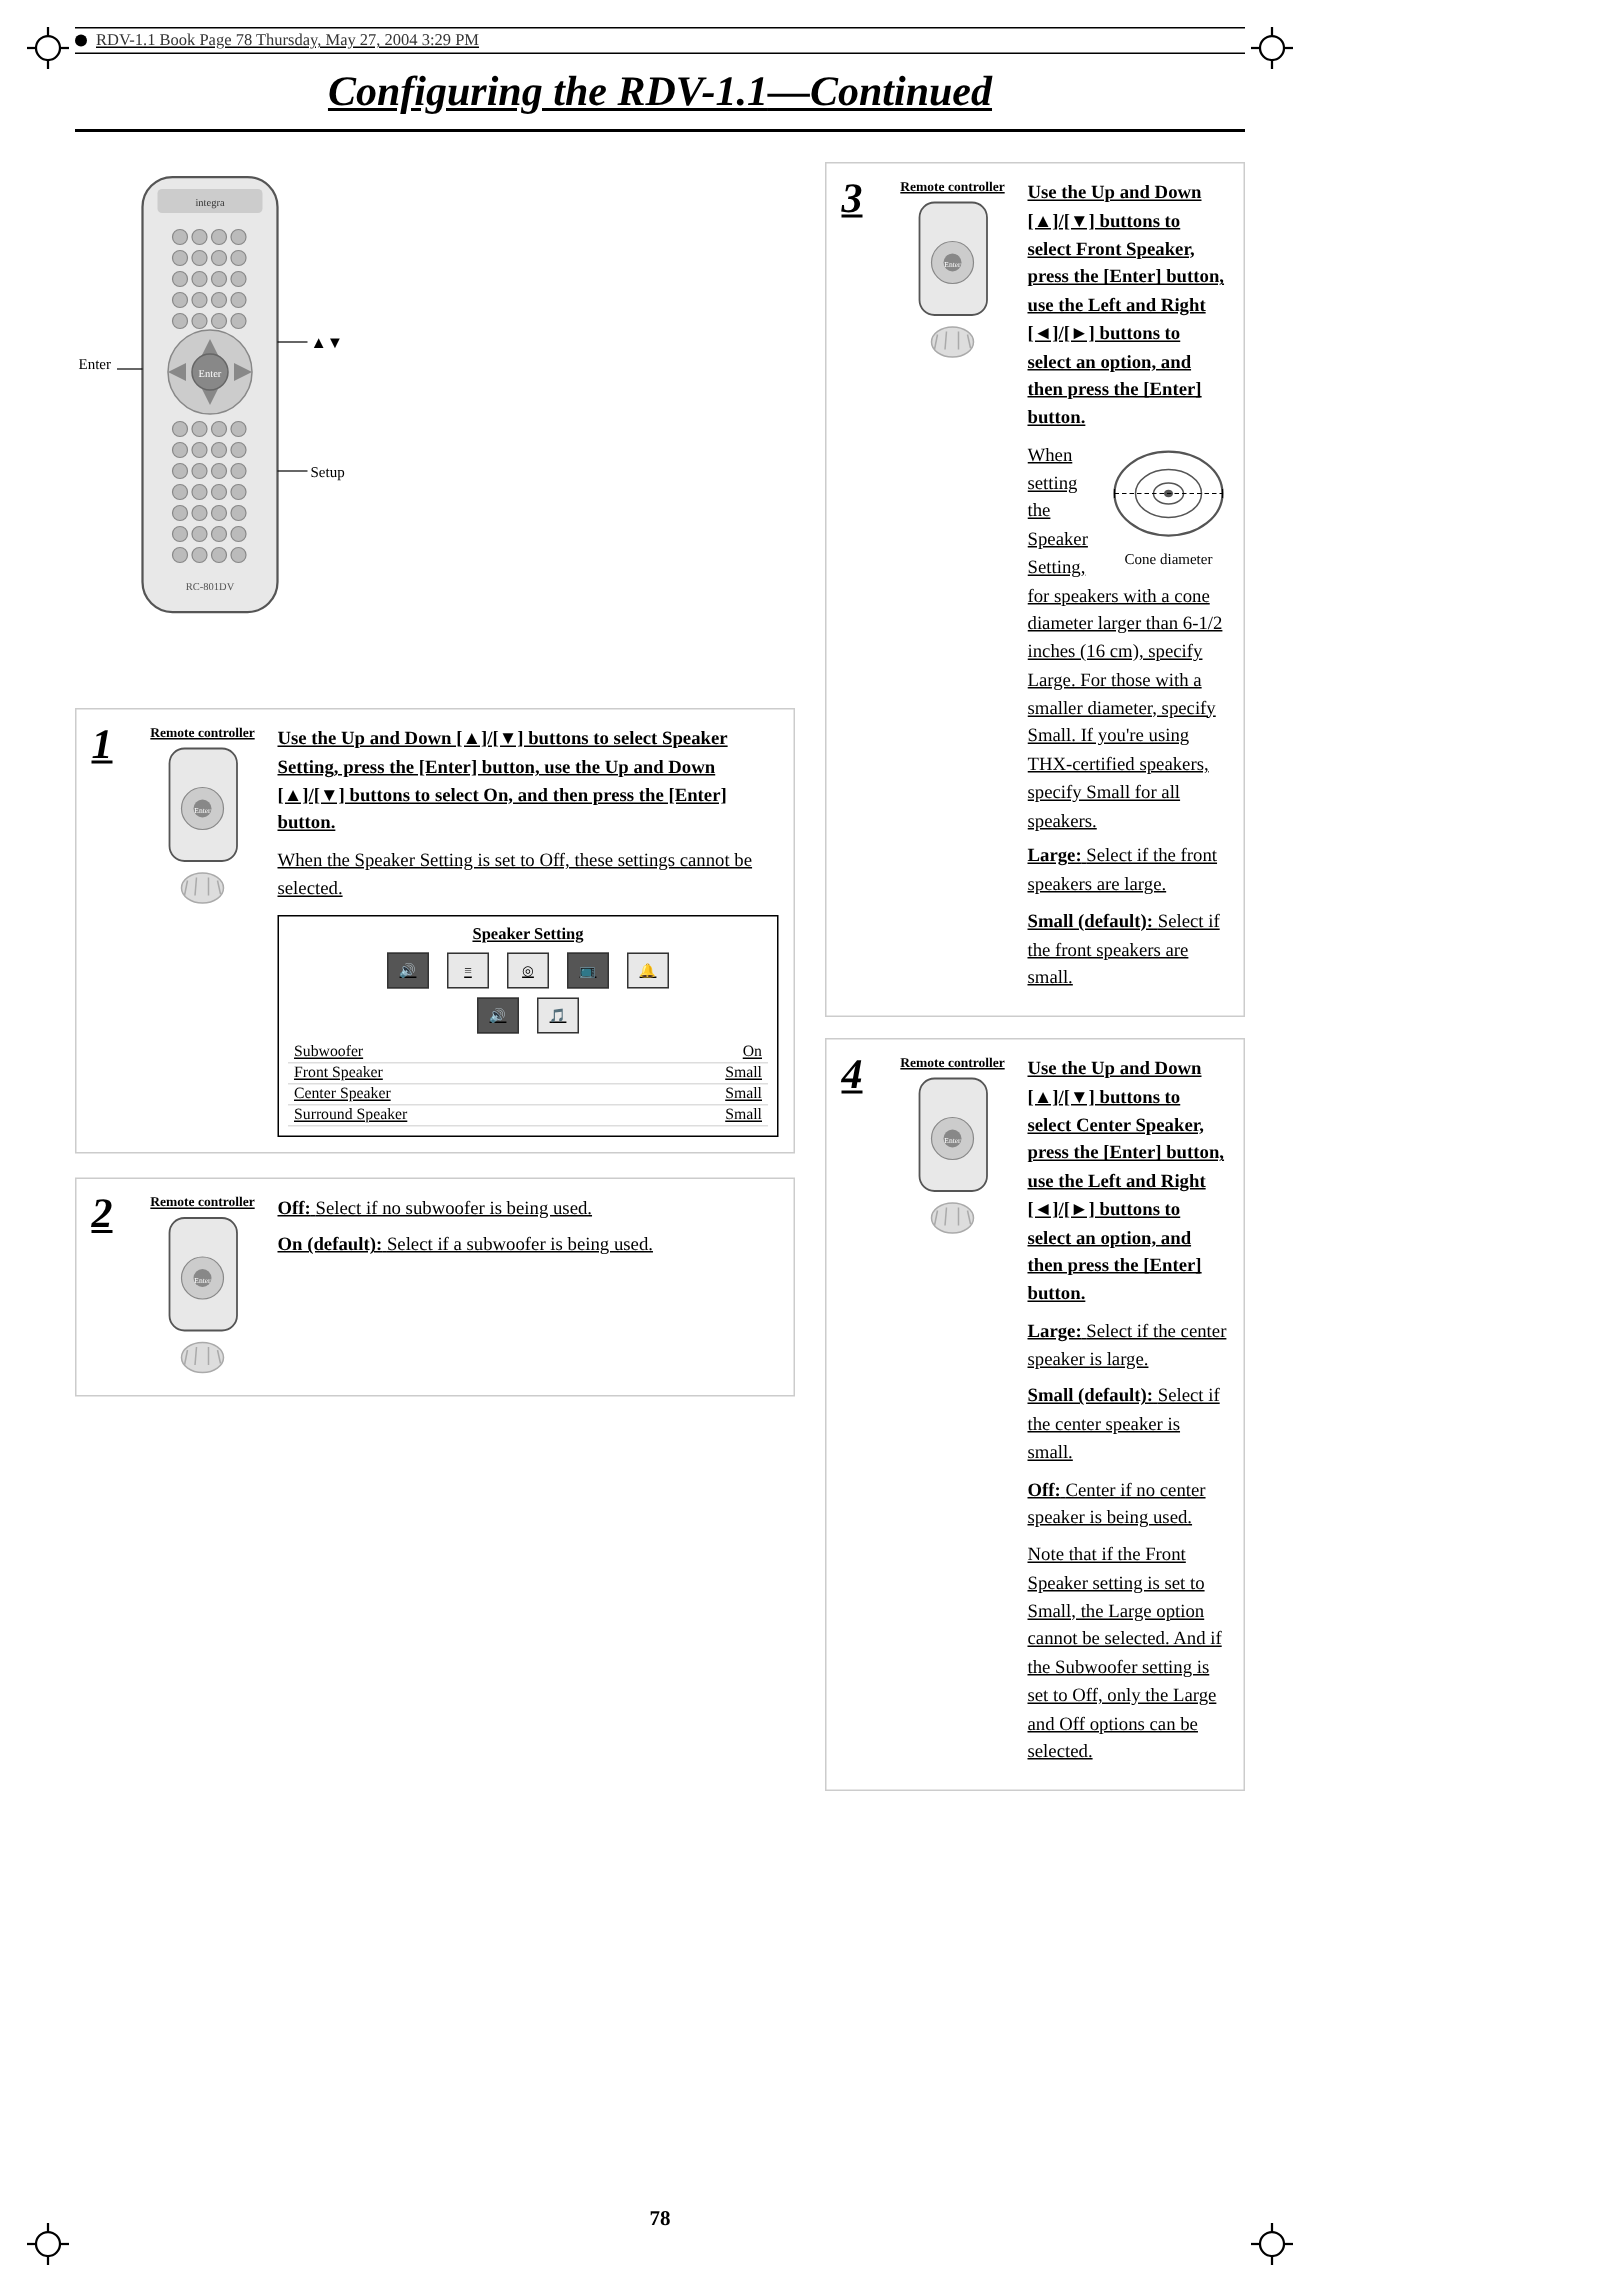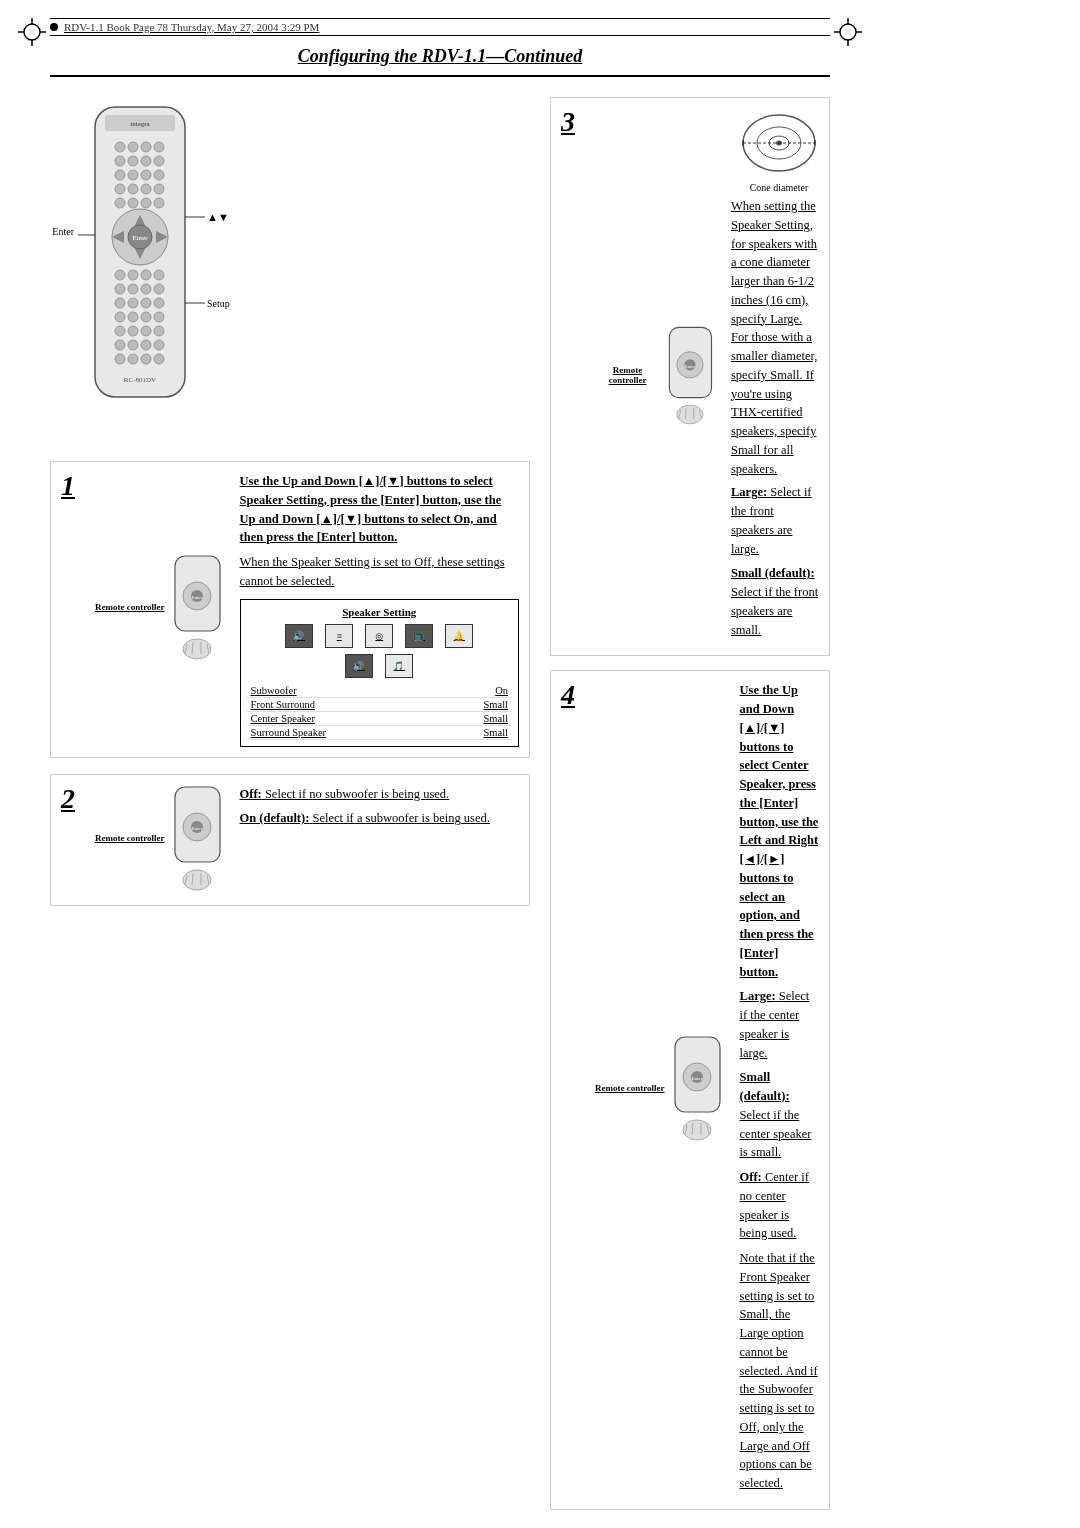--- a/index.html
+++ b/index.html
@@ -47,21 +47,21 @@
     .header-bar .dot {
       width: 8px; height: 8px;
       background: #000;
       border-radius: 50%;
       display: inline-block;
       margin-right: 6px;
     }
 
     
     .page-title {
-      font-size: 18px;
+      font-size: 28px;
       font-weight: bold;
       font-style: italic;
       text-align: center;
       margin: 10px 0 20px 0;
       border-bottom: 2px solid #000;
       padding-bottom: 8px;
     }
 
     
     .main-content {
@@ -101,21 +101,21 @@
     .step-number {
       font-size: 28px;
       font-weight: bold;
       font-style: italic;
       line-height: 1;
       min-width: 24px;
     }
 
     .step-remote-col {
       display: flex;
-      flex-direction: row;
+      flex-direction: column;
       align-items: center;
       min-width: 80px;
     }
 
     .step-remote-label {
       font-size: 9px;
       font-weight: bold;
       text-align: center;
       margin-bottom: 4px;
     }
@@ -404,21 +404,21 @@
                 <div class="speaker-icon">🎵</div>
               </div>
               <div class="speaker-list">
                 <table>
                   <tbody>
                       <tr>
                     <td>Subwoofer</td>
                     <td>On</td>
                   </tr>
                   <tr>
-                    <td>Front Surround</td>
+                    <td>Front Speaker</td>
                     <td>Small</td>
                   </tr>
                   <tr>
                     <td>Center Speaker</td>
                     <td>Small</td>
                   </tr>
                   <tr>
                     <td>Surround Speaker</td>
                     <td>Small</td>
                   </tr>
@@ -469,20 +469,21 @@
               <circle cx="32" cy="42" r="6" fill="#888"></circle>
               <text x="32" y="45" text-anchor="middle" font-size="5" fill="#fff">Enter</text>
               <ellipse cx="32" cy="95" rx="14" ry="10" fill="#ddd" stroke="#aaa" stroke-width="1"></ellipse>
               <line x1="22" y1="90" x2="20" y2="100" stroke="#aaa" stroke-width="1"></line>
               <line x1="28" y1="88" x2="27" y2="100" stroke="#aaa" stroke-width="1"></line>
               <line x1="36" y1="88" x2="36" y2="100" stroke="#aaa" stroke-width="1"></line>
               <line x1="42" y1="90" x2="44" y2="99" stroke="#aaa" stroke-width="1"></line>
             </svg>
           </div>
           <div class="step-text-col">
+            <p><strong>Use the Up and Down [▲]/[▼] buttons to select Front Speaker, press the [Enter] button, use the Left and Right [◄]/[►] buttons to select an option, and then press the [Enter] button.</strong></p>
             <div style="overflow:hidden;">
 
               <div class="cone-area">
                 <svg width="80" height="70" viewBox="0 0 80 70">
                   <ellipse cx="40" cy="35" rx="36" ry="28" fill="none" stroke="#555" stroke-width="1.5"></ellipse>
                   <ellipse cx="40" cy="35" rx="22" ry="16" fill="none" stroke="#555" stroke-width="1"></ellipse>
                   <ellipse cx="40" cy="35" rx="10" ry="7" fill="none" stroke="#555" stroke-width="1"></ellipse>
                   <ellipse cx="40" cy="35" rx="3" ry="2.5" fill="#555"></ellipse>
 
                   <line x1="4" y1="35" x2="76" y2="35" stroke="#000" stroke-width="0.8" stroke-dasharray="3,2"></line>

